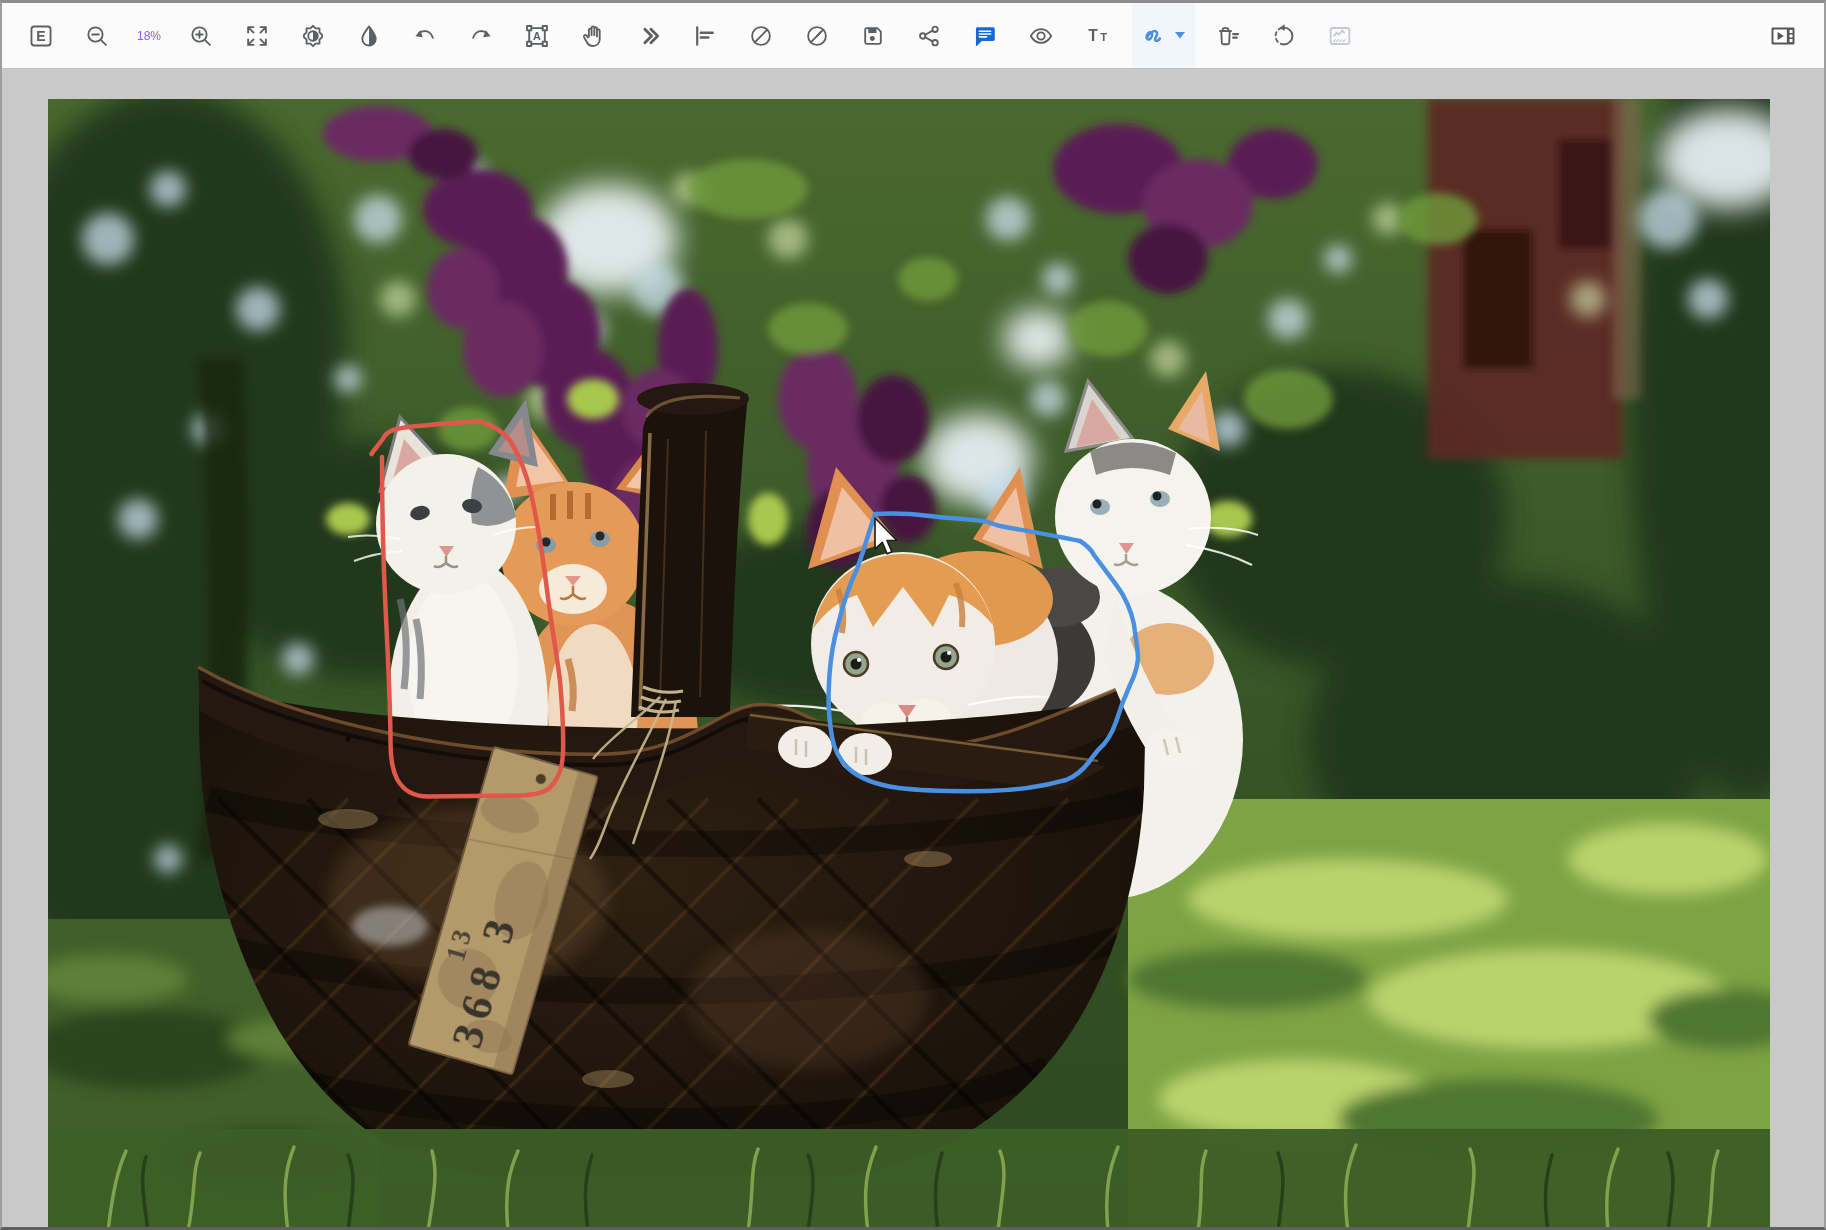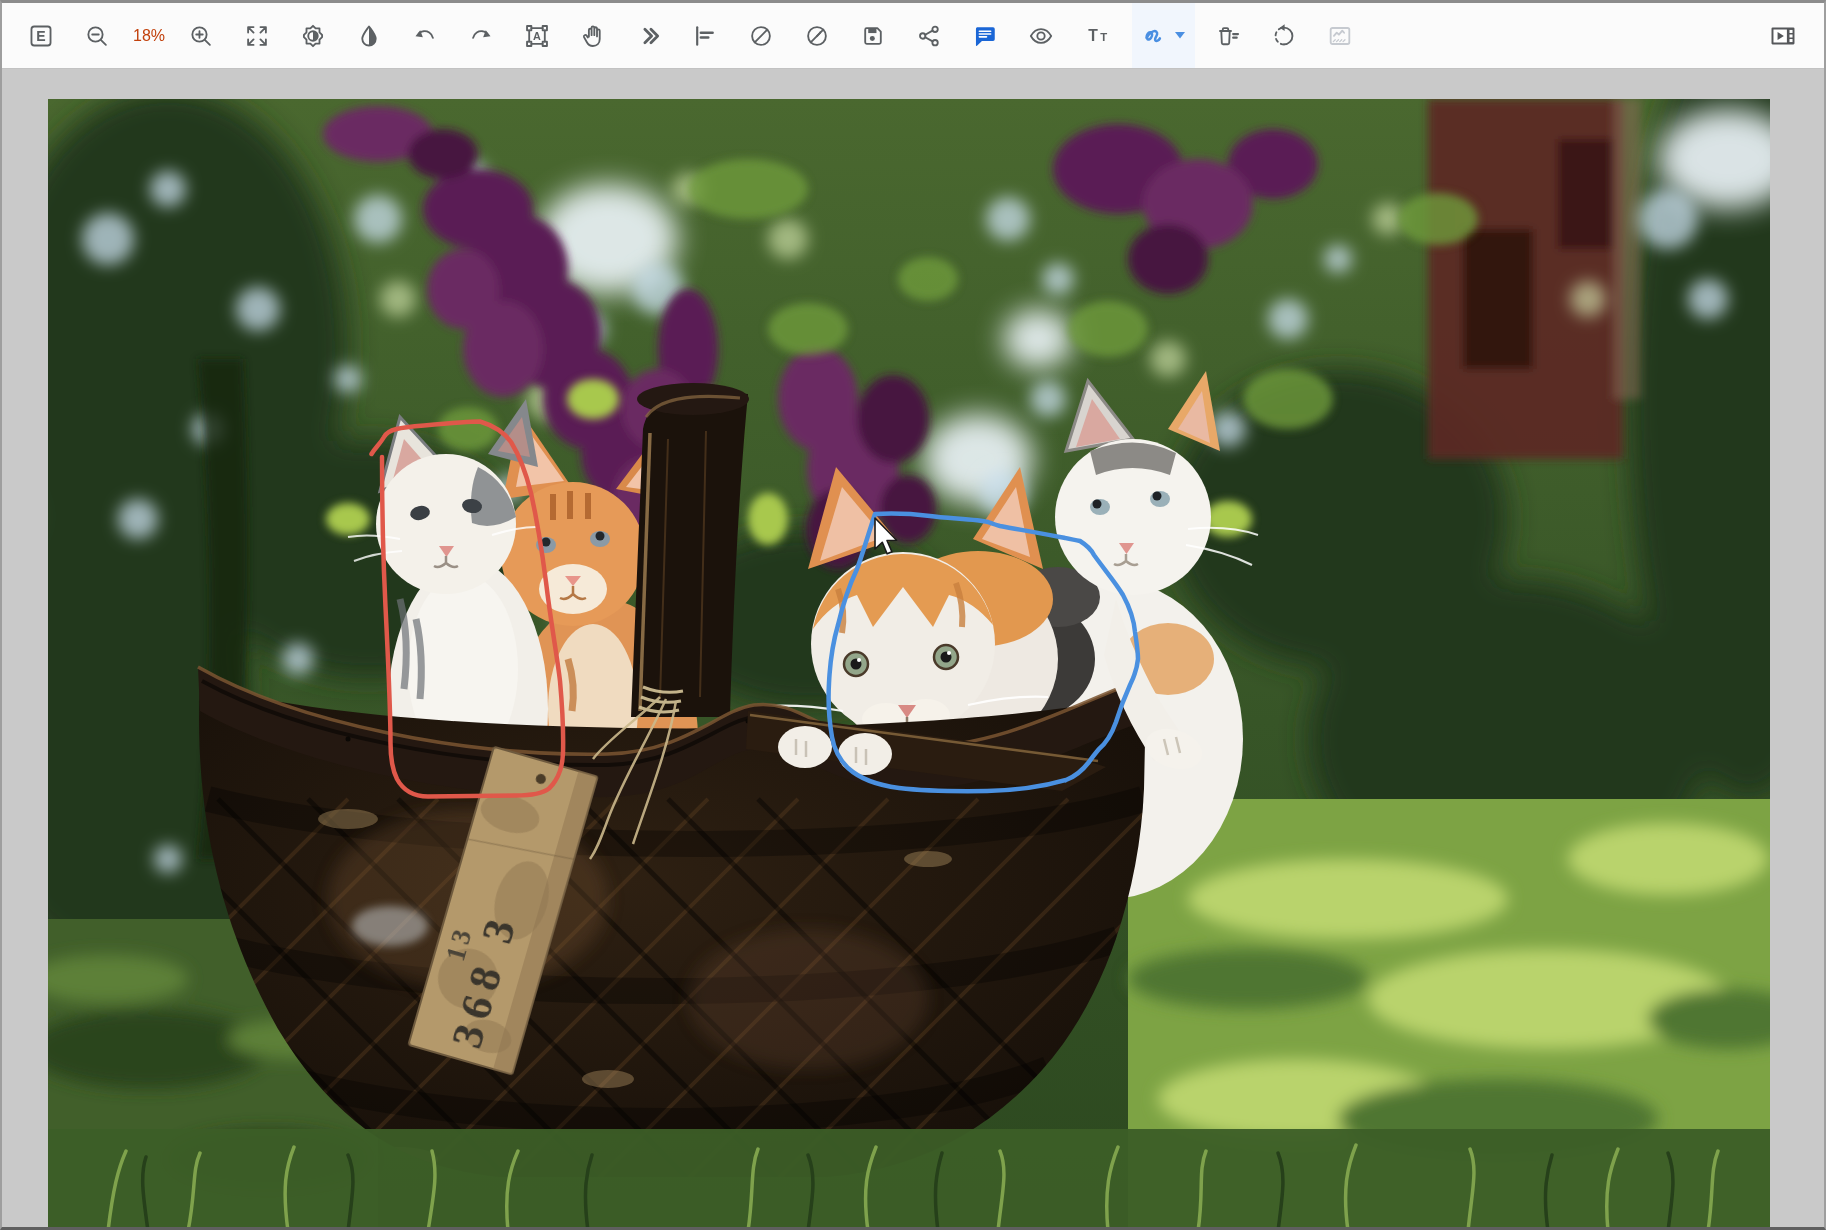--- a/index.html
+++ b/index.html
@@ -9,21 +9,21 @@
     background:#c9c9c9;overflow:hidden;}
   .toolbar{height:66px;background:#fbfbfb;border-bottom:1px solid #c2c2c2;
     display:flex;align-items:center;box-sizing:border-box;padding-left:16px;}
   .tb-left{display:flex;align-items:center;height:100%;gap:10px;}
   .tbtn{display:flex;align-items:center;justify-content:center;gap:5px;height:100%;
     padding:0 10px;background:transparent;border:none;cursor:pointer;}
   .tbtn.active{background:#f1f6fd;}
   .tbtn svg{display:block;}
   .ic{stroke:#5c6063;fill:none;stroke-width:1.7;stroke-linecap:round;stroke-linejoin:round;}
   .icf{fill:#5c6063;stroke:none;}
-  .zoom-label{font-size:16px;color:#c2410c;min-width:38px;text-align:center;}
+  .zoom-label{font-size:12px;color:#8b5cf6;min-width:38px;text-align:center;}
   .tb-right{margin-left:auto;padding-right:16px;display:flex;align-items:center;height:100%;}
   .canvas{position:relative;width:100%;height:1158px;background:#c9c9c9;overflow:hidden;}
   .photo{position:absolute;left:46px;top:30px;width:1722px;height:1132px;overflow:hidden;}
   .photo svg{display:block;}
 </style>
 </head>
 <body>
 
 <div class="window">
 

